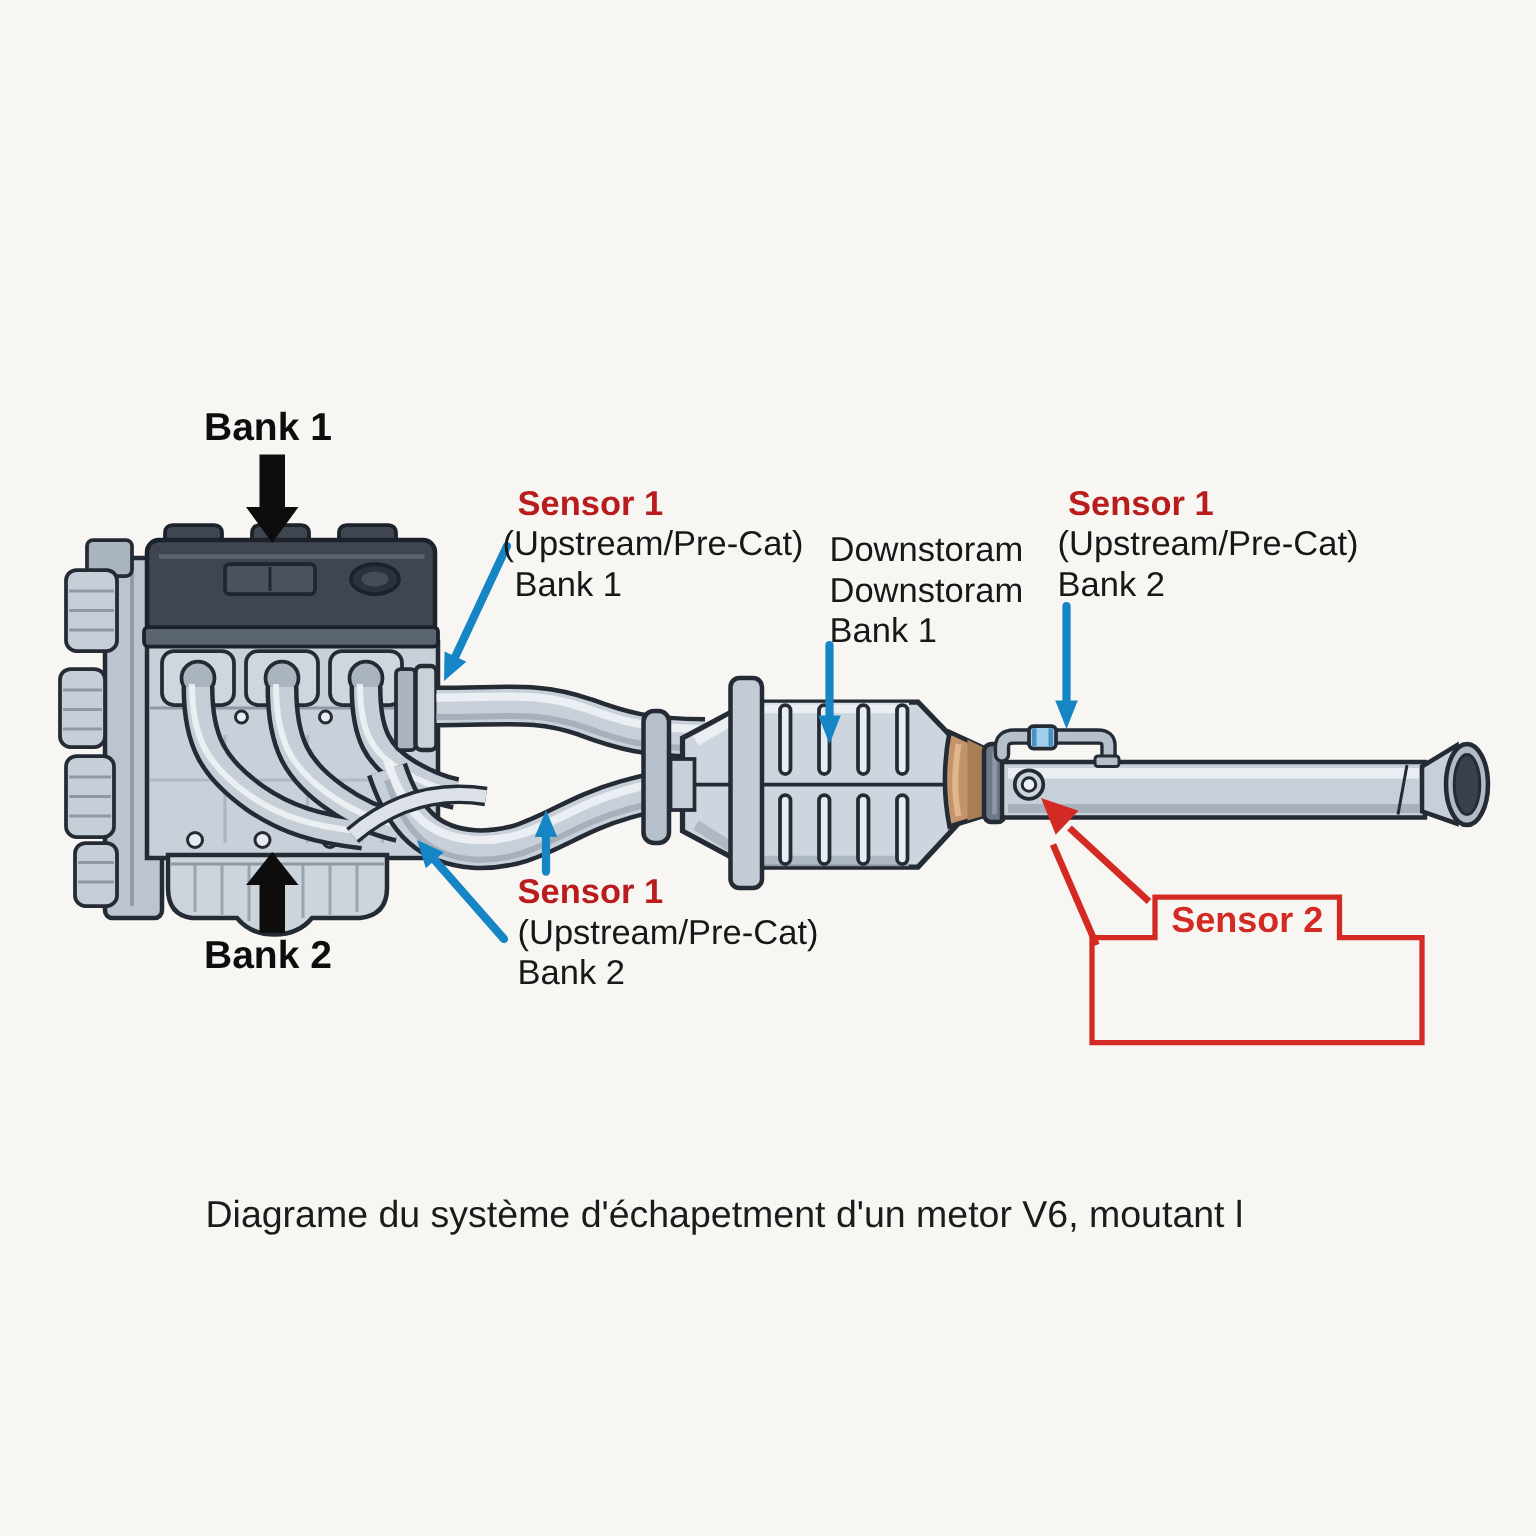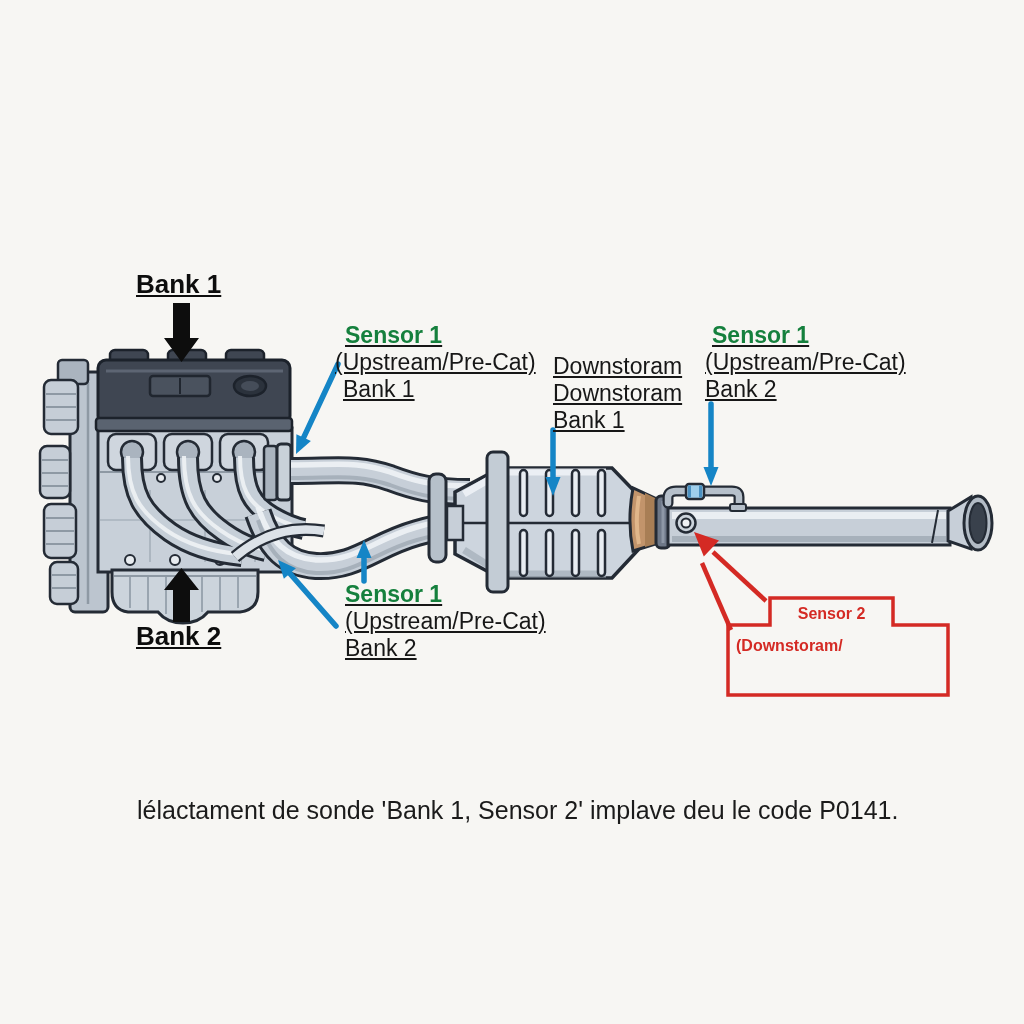--- a/index.html
+++ b/index.html
@@ -3,24 +3,24 @@
 <meta charset="utf-8">
 <style>
   html,body{margin:0;padding:0;}
   body{
     width:1024px;height:1024px;position:relative;overflow:hidden;
     background:#f7f6f3;
     font-family:"Liberation Sans", sans-serif;
   }
   #stage{position:absolute;inset:0;}
   svg{position:absolute;left:0;top:0;}
-  .label{position:absolute;white-space:nowrap;line-height:27px;font-size:23px;color:#171717;text-decoration:underline;}
-  .label .title{color:#15803d;font-weight:bold;}
+  .label{position:absolute;white-space:nowrap;line-height:27px;font-size:23px;color:#171717;}
+  .label .title{color:#b91c1c;font-weight:bold;}
   .big{font-size:26px;font-weight:bold;color:#0d0d0d;line-height:30px;}
-  .red-callout-text{position:absolute;color:#d42a24;font-weight:bold;font-size:16px;line-height:28px;white-space:nowrap;}
+  .red-callout-text{position:absolute;color:#d42a24;font-weight:bold;font-size:24px;line-height:28px;white-space:nowrap;}
   .caption{position:absolute;left:137px;top:794px;font-size:25px;line-height:33px;color:#1b1b1b;white-space:nowrap;}
   .pad10{padding-left:10px;} .pad7{padding-left:7px;} .pad8{padding-left:8px;}
 </style>
 </head>
 <body>
 
 <div id="stage">
 
 <svg width="1024" height="1024" viewBox="0 0 1024 1024">
 
@@ -250,19 +250,18 @@
     <div>Bank 2</div>
   </div>
 
   <div class="label" style="left:345px;top:581px;">
     <div class="title">Sensor 1</div>
     <div>(Upstream/Pre-Cat)</div>
     <div>Bank 2</div>
   </div>
 
   <div class="red-callout-text" style="left:770px;top:600px;width:123px;text-align:center;">Sensor 2</div>
-  <div class="red-callout-text" style="left:736px;top:632px;">(Downstoram/</div>
 
   <div class="caption">
-    <div>lélactament de sonde 'Bank 1, Sensor 2' implave deu le code P0141.</div>
+    <div>Diagrame du système d'échapetment d'un metor V6, moutant l</div>
   </div>
 
 </div>
 
 </body></html>

